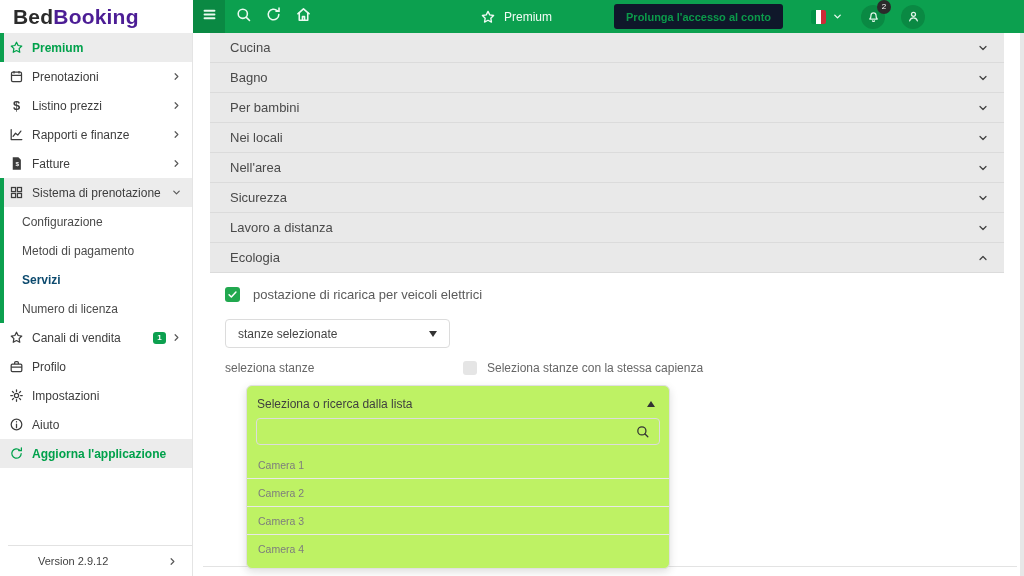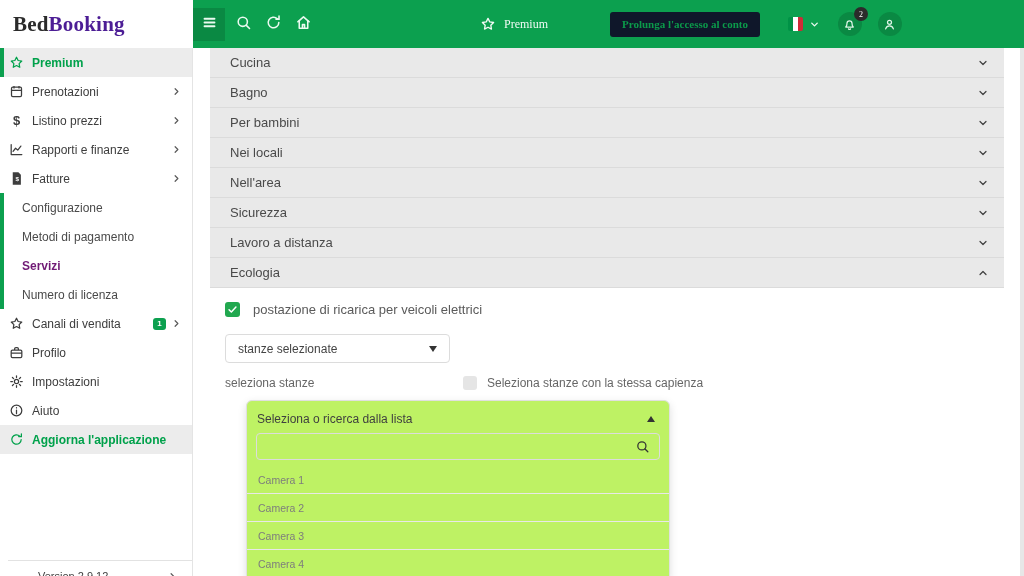--- a/index.html
+++ b/index.html
@@ -1,20 +1,20 @@
 <!DOCTYPE html>
 <html><head>
 <meta charset="utf-8">
 <style>
   * { margin:0; padding:0; box-sizing:border-box; }
   html,body { width:1024px; height:576px; overflow:hidden; background:#fff;
     font-family:"Liberation Sans", sans-serif; }
 
   
-  .topbar { display:flex; height:48px;font-family:Liberation Serif, serif; }
+  .topbar { display:flex; height:33px; }
   .logo-area { width:193px; background:#fff; display:flex; align-items:center; padding-left:13px; }
   .logo-area .t1 { font-size:21px; font-weight:700; color:#2b2b2b; letter-spacing:.2px; }
   .logo-area .t2 { font-size:21px; font-weight:700; color:#4c1d95; letter-spacing:.2px; }
   .greenbar { flex:1; background:#0CA04F; display:flex; align-items:center; color:#fff; }
   .tb-sq { width:32px; height:33px; background:#0A8943; display:flex; align-items:center; justify-content:center; cursor:pointer; }
   .tb-ic { width:17px; height:17px; display:flex; align-items:center; justify-content:center; cursor:pointer; }
   .tb-ic svg, .tb-sq svg { stroke:#eafaf0; }
   .m-l10{margin-left:10px}.m-l13{margin-left:13px}
   .prem-group { margin-left:168px; display:flex; align-items:center; gap:8px; }
   .prem-group span { font-size:12px; color:#f2fbf6; }
@@ -41,21 +41,21 @@
   .s-row .ic svg { stroke:#3d3d3d; }
   .s-row .chev { margin-left:auto; display:flex; }
   .s-row .chev svg { stroke:#5a5a5a; }
   .s-row.hl { background:#ECECEC; }
   .s-row.green-left { border-left:4px solid #0CA04F; padding-left:4px; }
   .s-row.premium .lbl { color:#00A14B; font-weight:700; }
   .s-row.premium .ic svg { stroke:#00A14B; }
   .group-green { border-left:4px solid #0CA04F; }
   .group-green .s-row.hl { padding-left:4px; }
   .s-sub { height:29px; display:flex; align-items:center; padding-left:18px; font-size:12px; color:#4a4a4a; cursor:pointer; }
-  .s-sub.active { color:#701a75; font-weight:700; }
+  .s-sub.active { color:#0c4a6e; font-weight:700; }
   .s-row.update .lbl { color:#00A14B; font-weight:700; }
   .s-row.update .ic svg { stroke:#00A14B; }
   .mini-badge { margin-left:auto; background:#0CA04F; color:#fff; font-size:8px; font-weight:700;
     min-width:13px; height:12px; border-radius:3px; display:flex; align-items:center; justify-content:center; }
   .mini-badge + .chev2 { margin-left:5px; display:flex; }
   .chev2 svg{stroke:#5a5a5a}
   .version-row { position:absolute; bottom:0; left:8px; right:0; height:31px; border-top:1px solid #e2e2e2;
     display:flex; align-items:center; justify-content:space-between; padding:0 14px 0 30px; font-size:11px; color:#3f3f3f; cursor:pointer; }
   .version-row svg{stroke:#5a5a5a}
 
@@ -229,20 +229,36 @@
         </span>
       <span class="lbl">Fatture</span>
       <span class="chev">
           <svg width="11" height="11" viewBox="0 0 24 24" fill="none" stroke-width="2.6" stroke-linecap="round" stroke-linejoin="round">
             <path d="M9 6l6 6-6 6"></path>
           </svg>
         </span>
     </div>
 
     <div class="group-green">
+      <div class="s-row hl">
+        <span class="ic">
+            <svg width="15" height="15" viewBox="0 0 24 24" fill="none" stroke-width="2">
+              <rect x="4" y="4" width="6.5" height="6.5"></rect>
+              <rect x="13.5" y="4" width="6.5" height="6.5"></rect>
+              <rect x="4" y="13.5" width="6.5" height="6.5"></rect>
+              <rect x="13.5" y="13.5" width="6.5" height="6.5"></rect>
+            </svg>
+          </span>
+        <span class="lbl">Sistema di prenotazione</span>
+        <span class="chev">
+            <svg width="11" height="11" viewBox="0 0 24 24" fill="none" stroke-width="2.6" stroke-linecap="round" stroke-linejoin="round">
+              <path d="M6 9l6 6 6-6"></path>
+            </svg>
+          </span>
+      </div>
       <div class="s-sub">
           <span>Configurazione</span>
         </div>
       <div class="s-sub">
           <span>Metodi di pagamento</span>
         </div>
       <div class="s-sub active">
           <span>Servizi</span>
         </div>
       <div class="s-sub">

